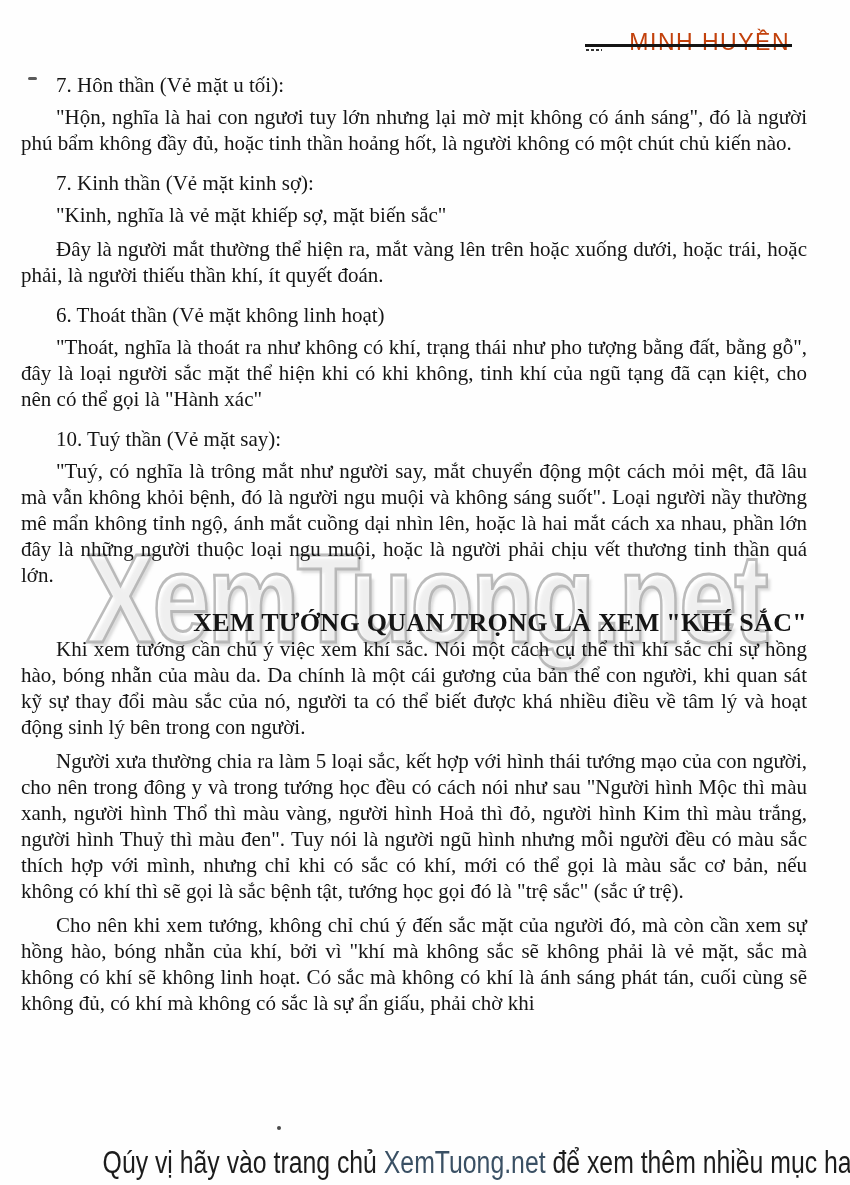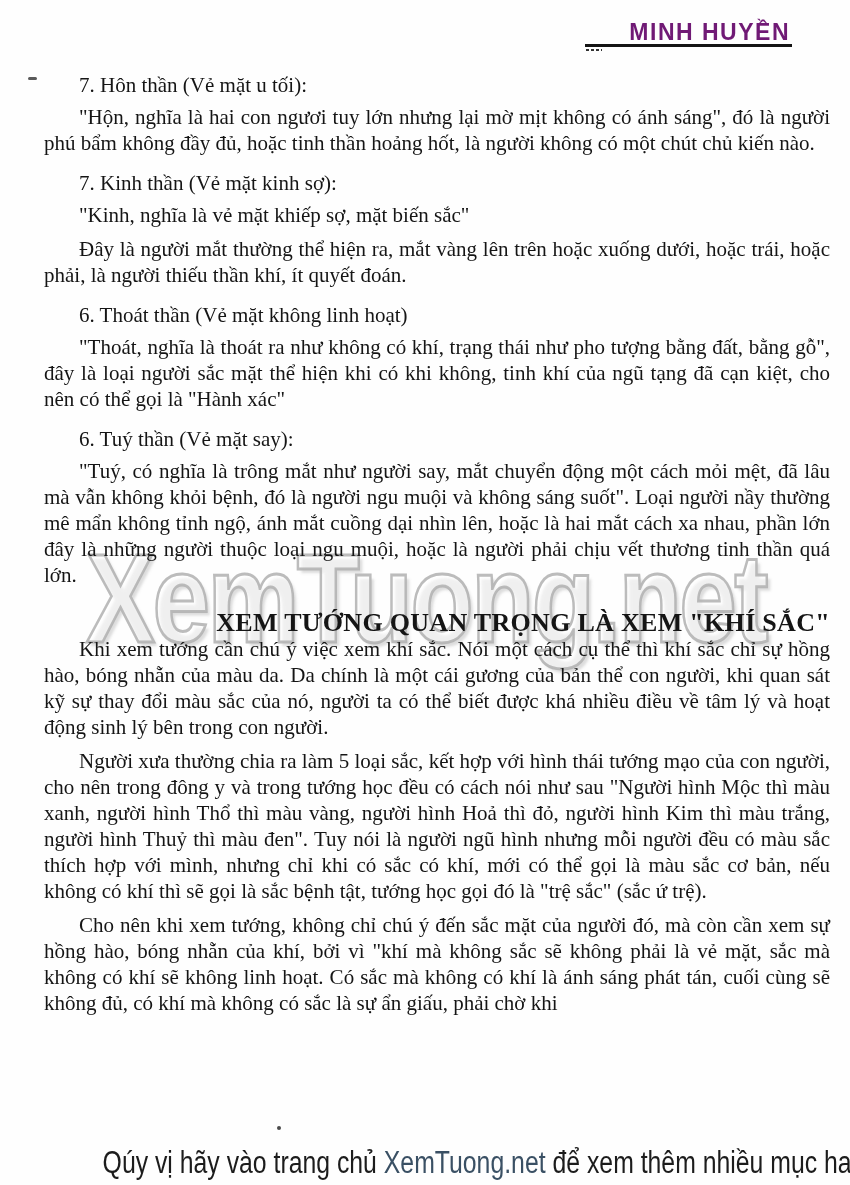--- a/index.html
+++ b/index.html
@@ -11,38 +11,38 @@
   .page{
     position:relative;
     width:850px;height:1185px;
     background:#fefefe;
     overflow:hidden;
     color:#151515;
   }
 
   
   .running-head{
-    position:absolute;top:19px;right:60px;
+    position:absolute;top:29px;right:60px;
     font-family:"Liberation Sans","DejaVu Sans",sans-serif;
-    font-weight:bold;font-size:23px;letter-spacing:1.5px;
-    color:#701a75;z-index:2;
+    font-weight:normal;font-size:23px;letter-spacing:1.5px;
+    color:#c2410c;z-index:2;
   }
   .head-rule{
     position:absolute;top:44px;left:585px;width:207px;height:3px;
     background:#141414;z-index:2;
   }
   .head-rule-ticks{
     position:absolute;top:49px;left:586px;width:16px;height:2px;
     background:repeating-linear-gradient(90deg,#333 0 3px,transparent 3px 5px);
     z-index:2;
   }
 
   
   .content{
-    position:absolute;left:44px;top:58px;width:786px;
+    position:absolute;left:21px;top:58px;width:786px;
     font-size:21px;line-height:26px;text-align:justify;
     z-index:1;padding-top:0.1px;
   }
   .numbered-heading{
     text-indent:35px;margin:14px 0 6px;
   }
   .paragraph{
     text-indent:35px;margin:0 0 8px;
   }
   .section-title{
@@ -101,21 +101,21 @@
   <div class="watermark">XemTuong.net</div>
 
   <div class="content">
     <div class="numbered-heading">7. Hôn thần (Vẻ mặt u tối):</div>
     <div class="paragraph">"Hộn, nghĩa là hai con ngươi tuy lớn nhưng lại mờ mịt không có ánh sáng", đó là người phú bẩm không đầy đủ, hoặc tinh thần hoảng hốt, là người không có một chút chủ kiến nào.</div>
     <div class="numbered-heading">7. Kinh thần (Vẻ mặt kinh sợ):</div>
     <div class="paragraph">"Kinh, nghĩa là vẻ mặt khiếp sợ, mặt biến sắc"</div>
     <div class="paragraph">Đây là người mắt thường thể hiện ra, mắt vàng lên trên hoặc xuống dưới, hoặc trái, hoặc phải, là người thiếu thần khí, ít quyết đoán.</div>
     <div class="numbered-heading">6. Thoát thần (Vẻ mặt không linh hoạt)</div>
     <div class="paragraph">"Thoát, nghĩa là thoát ra như không có khí, trạng thái như pho tượng bằng đất, bằng gỗ", đây là loại người sắc mặt thể hiện khi có khi không, tinh khí của ngũ tạng đã cạn kiệt, cho nên có thể gọi là "Hành xác"</div>
-    <div class="numbered-heading">6. Tuý thần (Vẻ mặt say):</div>
+    <div class="numbered-heading">10. Tuý thần (Vẻ mặt say):</div>
     <div class="paragraph">"Tuý, có nghĩa là trông mắt như người say, mắt chuyển động một cách mỏi mệt, đã lâu mà vẫn không khỏi bệnh, đó là người ngu muội và không sáng suốt". Loại người nầy thường mê mẩn không tỉnh ngộ, ánh mắt cuồng dại nhìn lên, hoặc là hai mắt cách xa nhau, phần lớn đây là những người thuộc loại ngu muội, hoặc là người phải chịu vết thương tinh thần quá lớn.</div>
     <div class="section-title">XEM TƯỚNG QUAN TRỌNG LÀ XEM "KHÍ SẮC"</div>
     <div class="paragraph">Khi xem tướng cần chú ý việc xem khí sắc. Nói một cách cụ thể thì khí sắc chỉ sự hồng hào, bóng nhẵn của màu da. Da chính là một cái gương của bản thể con người, khi quan sát kỹ sự thay đổi màu sắc của nó, người ta có thể biết được khá nhiều điều về tâm lý và hoạt động sinh lý bên trong con người.</div>
     <div class="paragraph">Người xưa thường chia ra làm 5 loại sắc, kết hợp với hình thái tướng mạo của con người, cho nên trong đông y và trong tướng học đều có cách nói như sau "Người hình Mộc thì màu xanh, người hình Thổ thì màu vàng, người hình Hoả thì đỏ, người hình Kim thì màu trắng, người hình Thuỷ thì màu đen". Tuy nói là người ngũ hình nhưng mỗi người đều có màu sắc thích hợp với mình, nhưng chỉ khi có sắc có khí, mới có thể gọi là màu sắc cơ bản, nếu không có khí thì sẽ gọi là sắc bệnh tật, tướng học gọi đó là "trệ sắc" (sắc ứ trệ).</div>
     <div class="paragraph">Cho nên khi xem tướng, không chỉ chú ý đến sắc mặt của người đó, mà còn cần xem sự hồng hào, bóng nhẵn của khí, bởi vì "khí mà không sắc sẽ không phải là vẻ mặt, sắc mà không có khí sẽ không linh hoạt. Có sắc mà không có khí là ánh sáng phát tán, cuối cùng sẽ không đủ, có khí mà không có sắc là sự ẩn giấu, phải chờ khi</div>
   </div>
 
   <div class="speck-b"></div>
 
   <div class="footer">

